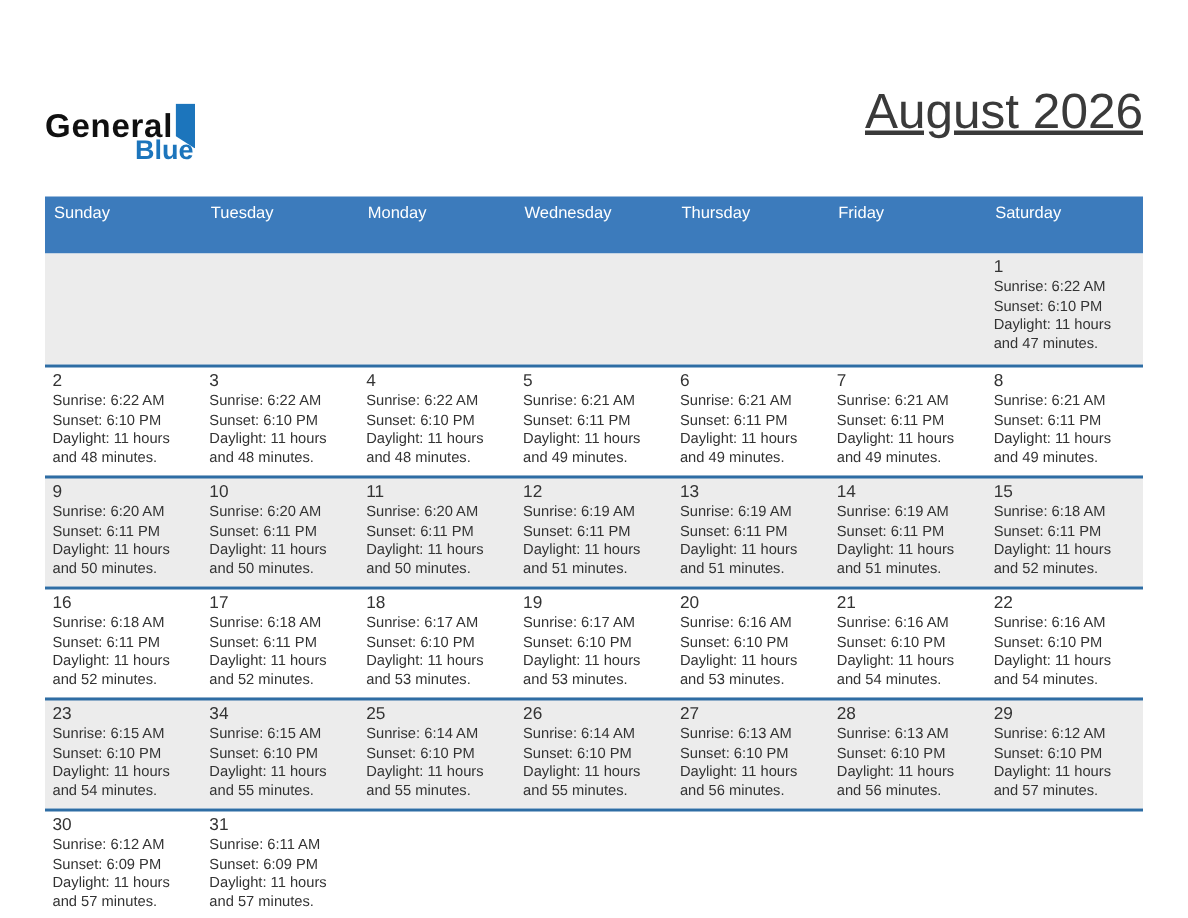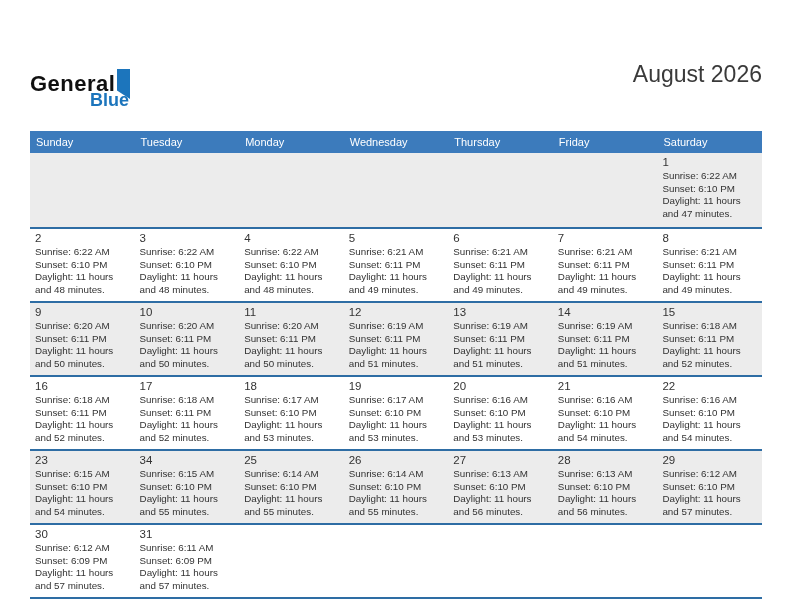--- a/index.html
+++ b/index.html
@@ -37,36 +37,37 @@
     clip-path: polygon(0 0, 100% 0, 100% 100%, 0 72%);
   }
   .logo-blue-word {
     position: absolute; left: 60px; top: 21px;
     font-size: 18px; font-weight: bold;
     color: var(--logo-blue, #1C75BC);
   }
   
   .titles { text-align: right; flex: 1; }
   .page-title {
-    font-size: 23px;
+    font-size: 33px;
     color: #3a3a3a;
     line-height: 30px;
+    text-decoration: underline;
   }
   .page-subtitle {
     font-size: 15px;
     color: #3a3a3a;
     margin-top: 5px;
   }
   
   .calendar { width: 732px; }
   .weekday-row {
     display: grid;
     grid-template-columns: repeat(7, 1fr);
     background: var(--header-bg, #3C7BBC);
-    height: 22px;
+    height: 38px;
   }
   .weekday-cell {
     color: #ffffff;
     font-size: 11px;
     padding: 5px 0 0 6px;
     white-space: nowrap;
     overflow: hidden;
   }
   #weeks { border-bottom: 2px solid var(--separator, #2E6DA4); }
   .week-row {

